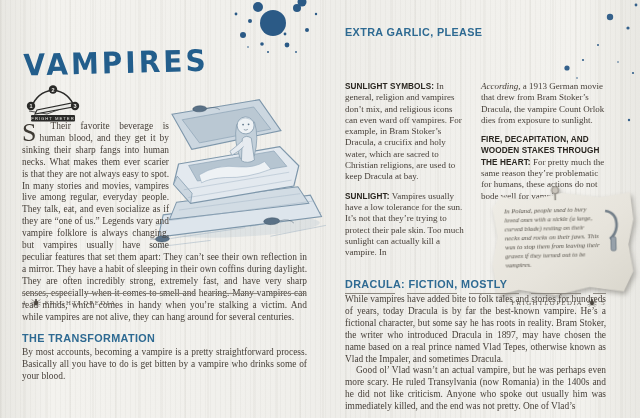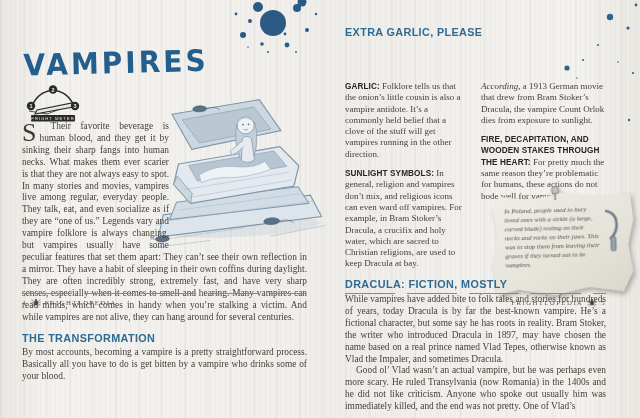--- a/index.html
+++ b/index.html
@@ -184,22 +184,22 @@
       </svg>
       <span>FRIGHTLOPEDIA</span>
     </div>
   </div>
 
   <div class="page page-right">
 
     <div class="rp-h1 sec-heading">EXTRA GARLIC, PLEASE</div>
 
     <div class="rp-colA">
-      <p class="method body-text"><span class="method-label">GARLIC:</span> <span>Folklore tells us that the onion’s little cousin is also a vampire antidote. It’s a commonly held belief that a clove of the stuff will get vampires running in the other direction.</span></p>
       <p class="method body-text"><span class="method-label">SUNLIGHT SYMBOLS:</span> <span>In general, religion and vampires don’t mix, and religious icons can even ward off vampires. For example, in Bram Stoker’s Dracula, a crucifix and holy water, which are sacred to Christian religions, are used to keep Dracula at bay.</span></p>
+      <p class="method body-text"><span class="method-label">SUNLIGHT:</span> <span>Vampires usually have a low tolerance for the sun. It’s not that they’re trying to protect their pale skin. Too much sunlight can actually kill a vampire. In</span></p>
     </div>
 
     <div class="rp-colB">
       <p class="method body-text"><span class="ital">According</span><span>, a 1913 German movie that drew from Bram Stoker’s Dracula, the vampire Count Orlok dies from exposure to sunlight.</span></p>
       <p class="method body-text"><span class="method-label">FIRE, DECAPITATION, AND WOODEN STAKES THROUGH THE HEART:</span> <span>For pretty much the same reason they’re problematic for humans, these actions do not bode well for vampires.</span></p>
     </div>
 
     <div class="note-wrap">
       <div class="note">In Poland, people used to bury loved ones with a sickle (a large, curved blade) resting on their necks and rocks on their jaws. This was to stop them from leaving their graves if they turned out to be vampires.</div>
       <svg class="note-sickle" viewBox="0 0 20 46">

